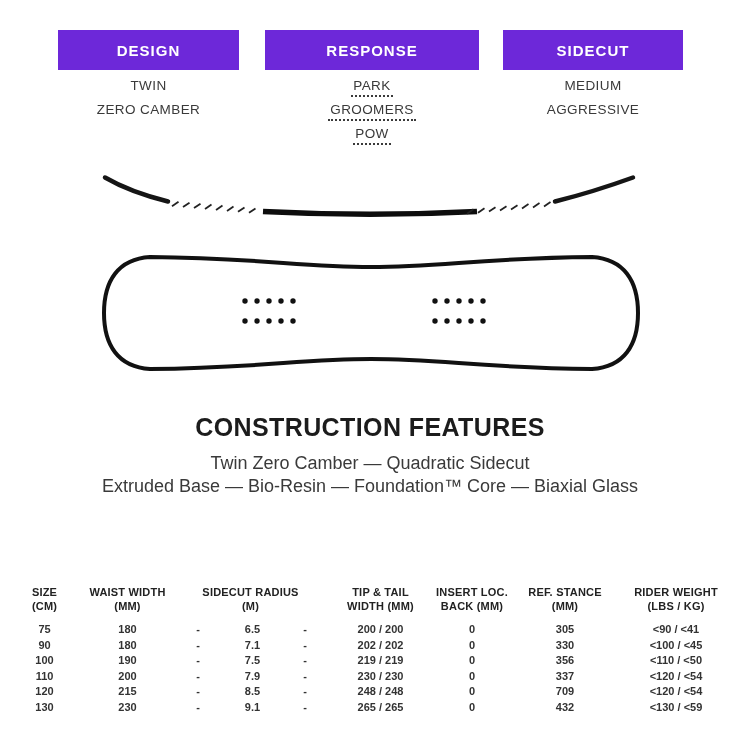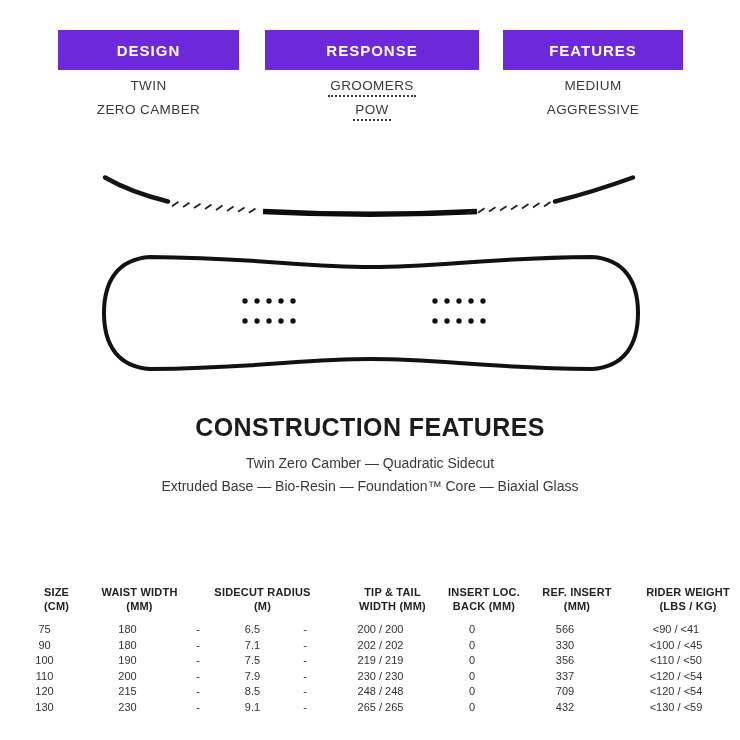--- a/index.html
+++ b/index.html
@@ -41,68 +41,70 @@
   #board-svg  { position: absolute; left: 100px; top: 250px; }
 
   
   #construction-title {
     position: absolute; top: 413px; left: 0; width: 740px;
     text-align: center; font-size: 25px; font-weight: bold;
     letter-spacing: 0.4px; color: #1c1c1c;
   }
   #construction-lines {
     position: absolute; top: 452px; left: 0; width: 740px;
-    text-align: center; font-size: 14px; color: #3a3a3a;
+    text-align: center; font-size: 18px; color: #3a3a3a;
   }
   #construction-lines .feature-line { height: 23px; line-height: 23px; }
 
   
   #spec-table { position: absolute; top: 586px; left: 0; width: 740px; }
   .thead {
     display: grid;
     grid-template-columns: 89px 77px 169px 91px 92px 94px 128px;
     margin-bottom: 9px;
-    padding-left: 12px;
   }
   .th {
     text-align: center; font-size: 11px; font-weight: bold;
     line-height: 13.5px; letter-spacing: 0.2px; color: #222222;
   }
   .th span { display: block; }
   .tr {
     display: grid;
     grid-template-columns: 89px 77px 64px 45px 60px 91px 92px 94px 128px;
   }
   .td {
-    text-align: center; font-size: 11px; line-height: 15.5px; color: #333333;
+    text-align: center; font-size: 11px; line-height: 15.5px; color: #333333; font-weight: bold;
   }
 </style>
 </head>
 <body>
 
 <div class="attr-bar" id="bar-design">
   <span>DESIGN</span>
 </div>
 <div class="attr-bar" id="bar-specialty">
   <span>RESPONSE</span>
 </div>
 <div class="attr-bar" id="bar-response">
-  <span>FEATURES</span>
+  <span>SIDECUT</span>
 </div>
 
 <div class="trait-col" id="traits-design">
   <div class="trait-line">
     <span>TWIN</span>
   </div>
   <div class="trait-line">
     <span>ZERO CAMBER</span>
   </div>
 </div>
 
 <div class="trait-col" id="traits-specialty">
+  <div class="trait-line">
+    <span class="dotted">PARK</span>
+  </div>
   <div class="trait-line">
     <span class="dotted">GROOMERS</span>
   </div>
   <div class="trait-line">
     <span class="dotted">POW</span>
   </div>
 </div>
 
 <div class="trait-col" id="traits-response">
   <div class="trait-line">
@@ -192,39 +194,39 @@
     </div>
     <div class="th">
       <span>TIP &amp; TAIL</span>
       <span>WIDTH (MM)</span>
     </div>
     <div class="th">
       <span>INSERT LOC.</span>
       <span>BACK (MM)</span>
     </div>
     <div class="th">
-      <span>REF. INSERT</span>
+      <span>REF. STANCE</span>
       <span>(MM)</span>
     </div>
     <div class="th">
       <span>RIDER WEIGHT</span>
       <span>(LBS / KG)</span>
     </div>
   </div>
 
   <div class="tbody">
     <div class="tr">
       <span class="td">75</span>
       <span class="td">180</span>
       <span class="td">-</span>
       <span class="td">6.5</span>
       <span class="td">-</span>
       <span class="td">200 / 200</span>
       <span class="td">0</span>
-      <span class="td">566</span>
+      <span class="td">305</span>
       <span class="td">&lt;90 / &lt;41</span>
     </div>
     <div class="tr">
       <span class="td">90</span>
       <span class="td">180</span>
       <span class="td">-</span>
       <span class="td">7.1</span>
       <span class="td">-</span>
       <span class="td">202 / 202</span>
       <span class="td">0</span>

